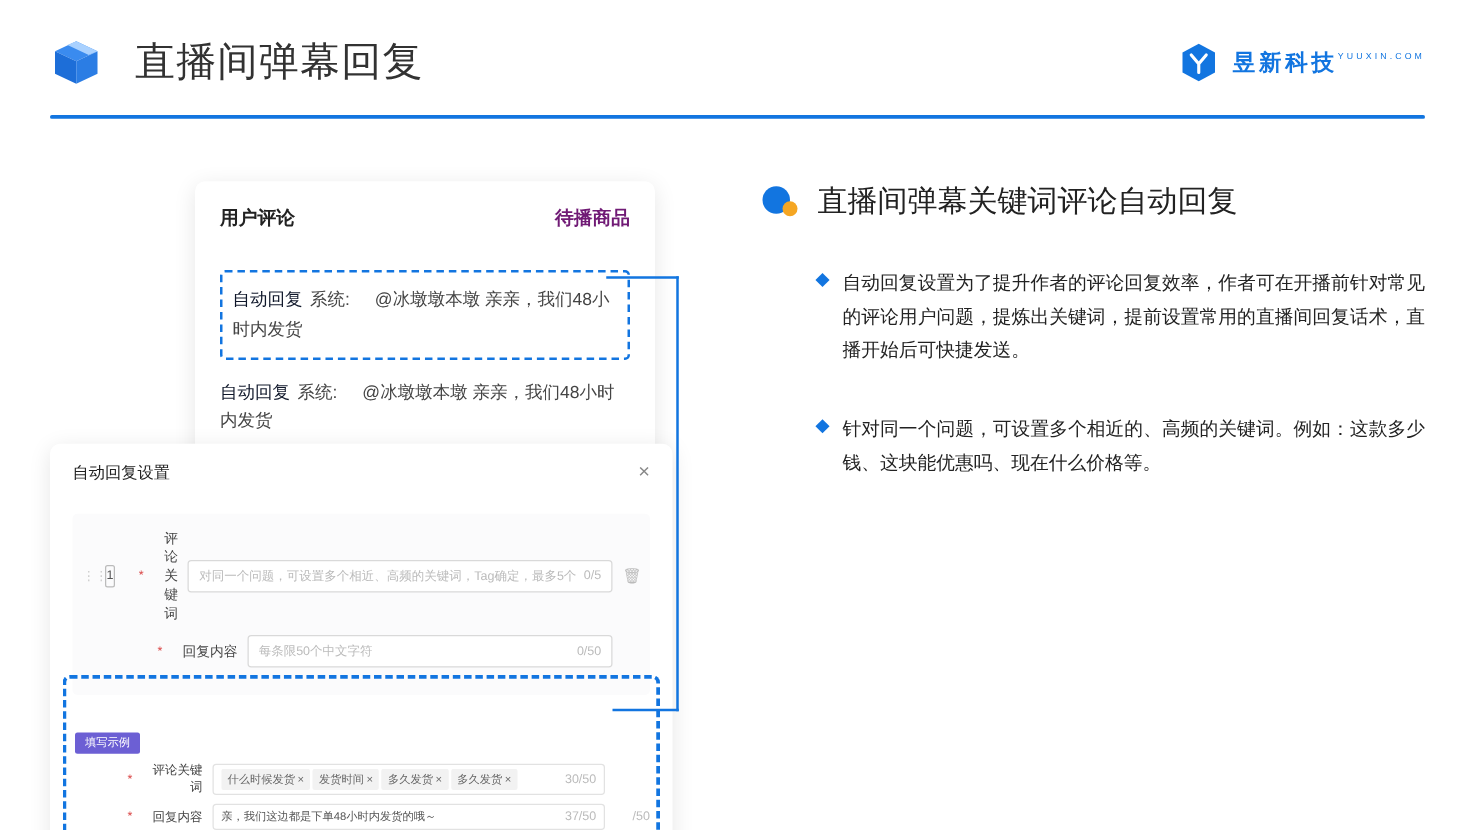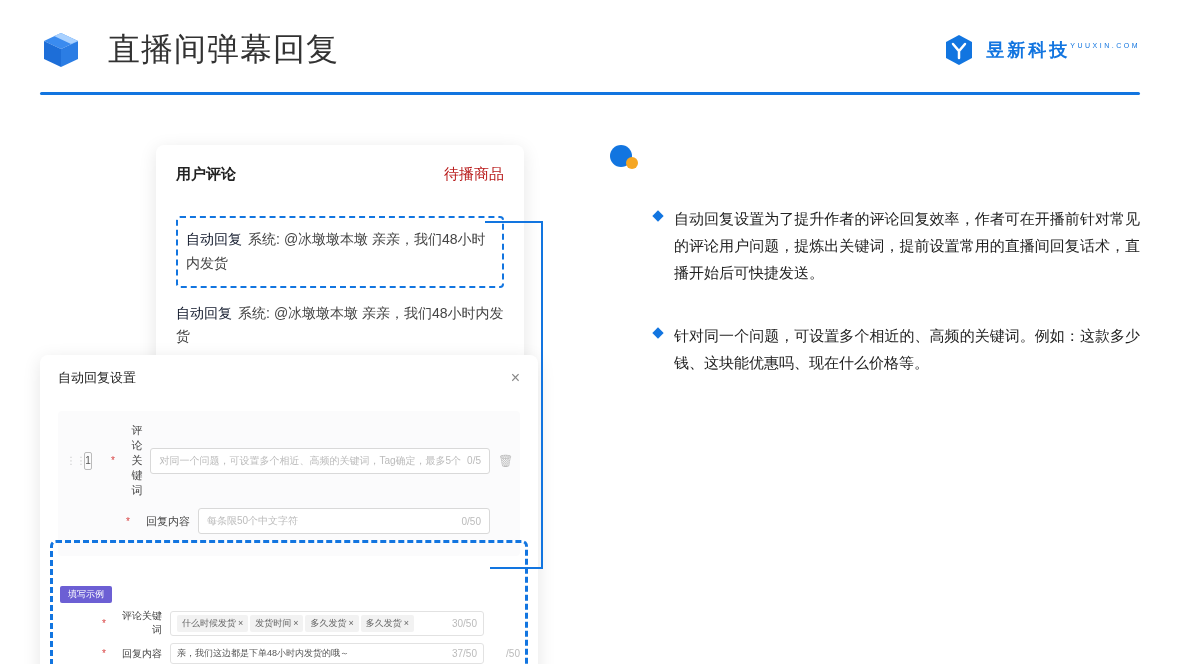--- a/index.html
+++ b/index.html
@@ -112,38 +112,38 @@
   display: flex;
   gap: 44px;
   padding-bottom: 20px;
   margin-bottom: 12px;
   justify-content: space-between;
 }
 .tab {
   font-size: 15px;
 }
 .tab.active { color: #222; font-weight: 600; }
-.tab.inactive { color: #b91c1c; }
+.tab.inactive { color: #701a75; font-weight: bold; }
 
 .highlight-box {
   border: 2px dashed #1275e0;
   border-radius: 4px;
   padding: 10px 8px;
   margin-bottom: 14px;
   position: relative;
 }
 .comment-row {
   font-size: 14px;
   color: #444;
   line-height: 1.7;
   margin-bottom: 12px;
 }
 .comment-row:last-child { margin-bottom: 0; }
 .comment-row .auto-tag { color: #0f172a; margin-right: 6px; }
-.comment-row .sys-tag { color: #444; margin-right: 4px; }
+.comment-row .sys-tag { color: #444; margin-right: 20px; }
 
 .card-bottom {
   position: absolute;
   top: 210px;
   left: 0;
   width: 498px;
   background: #fff;
   border-radius: 8px;
   box-shadow: 0 4px 18px rgba(0,0,0,0.10);
   padding: 14px 18px 26px 18px;
@@ -387,20 +387,21 @@
       </div>
     </div>
   </div>
 
   <div class="right-panel">
     <div class="right-heading">
       <span class="blob-icon">
         <span class="big"></span>
           <span class="small"></span>
       </span>
+      <h2 class="right-title">直播间弹幕关键词评论自动回复</h2>
     </div>
     <div class="bullet">
       <span class="diamond"></span>
       <span class="bullet-text">自动回复设置为了提升作者的评论回复效率，作者可在开播前针对常见的评论用户问题，提炼出关键词，提前设置常用的直播间回复话术，直播开始后可快捷发送。</span>
     </div>
     <div class="bullet">
       <span class="diamond"></span>
       <span class="bullet-text">针对同一个问题，可设置多个相近的、高频的关键词。例如：这款多少钱、这块能优惠吗、现在什么价格等。</span>
     </div>
   </div>

